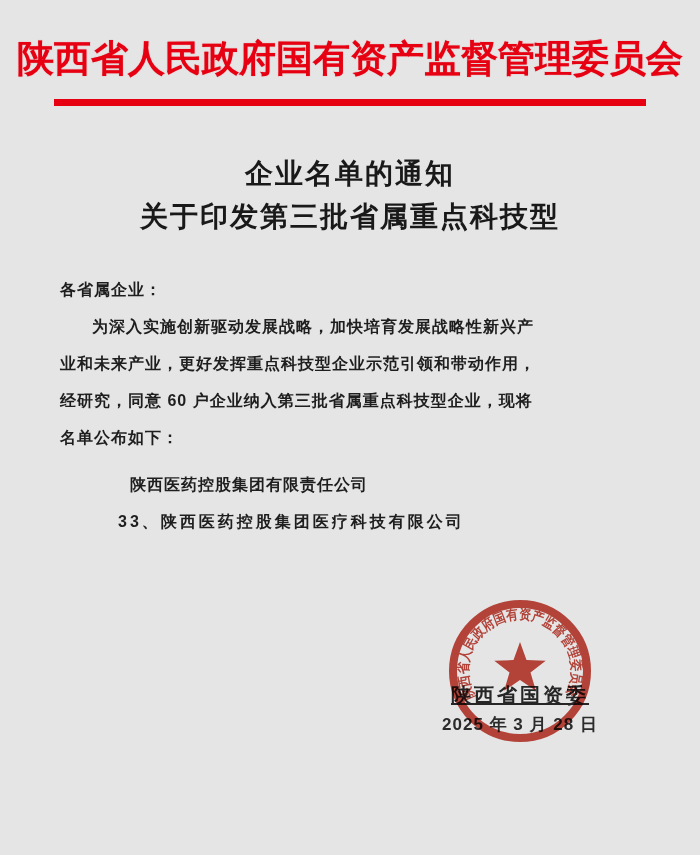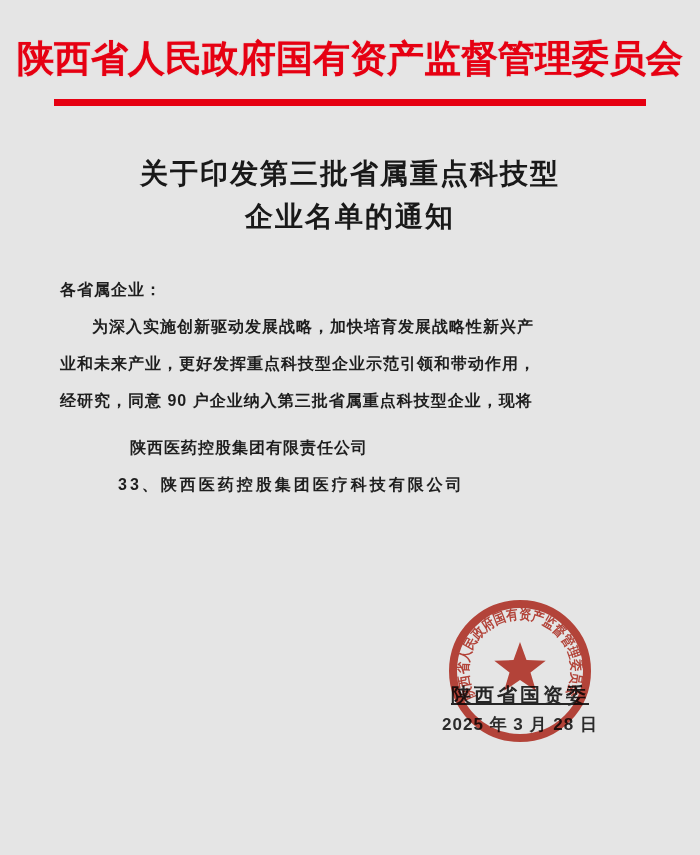--- a/index.html
+++ b/index.html
@@ -102,29 +102,30 @@
 </head>
 <body>
 
 <div class="page">
 
   <div class="agency">陕西省人民政府国有资产监督管理委员会</div>
 
   <div class="red-rule"></div>
 
   <div class="doc-title">
+    <div>企业名单的通知</div>
     <div>关于印发第三批省属重点科技型</div>
-    <div>企业名单的通知</div>
   </div>
 
   <div class="body">
     <p>各省属企业：</p>
     <p class="indent">为深入实施创新驱动发展战略，加快培育发展战略性新兴产</p>
     <p>业和未来产业，更好发挥重点科技型企业示范引领和带动作用，</p>
-    <p>经研究，同意 90 户企业纳入第三批省属重点科技型企业，现将</p>
+    <p>经研究，同意 60 户企业纳入第三批省属重点科技型企业，现将</p>
+    <p>名单公布如下：</p>
     <p class="company-bold">陕西医药控股集团有限责任公司</p>
     <p class="company-item">33、陕西医药控股集团医疗科技有限公司</p>
   </div>
 
   <div class="seal-area">
     <div class="signer">陕西省国资委</div>
     <div class="sign-date">2025 年 3 月 28 日</div>
 
     <svg class="seal-svg" width="200" height="200" viewBox="0 0 200 200">
       <circle cx="100" cy="95" r="67" fill="none" stroke="#bf3124" stroke-width="8"></circle>

